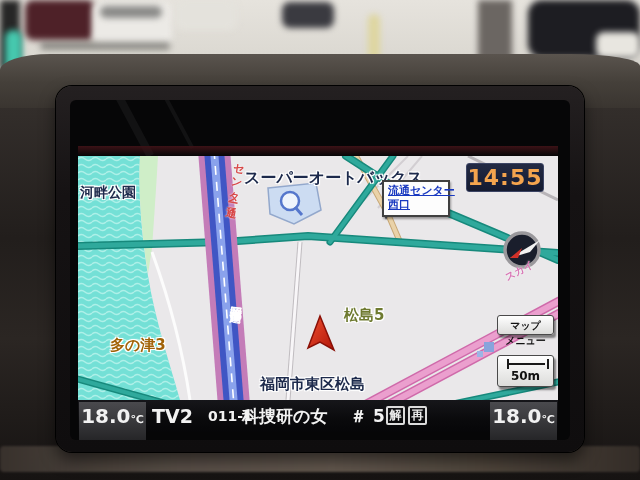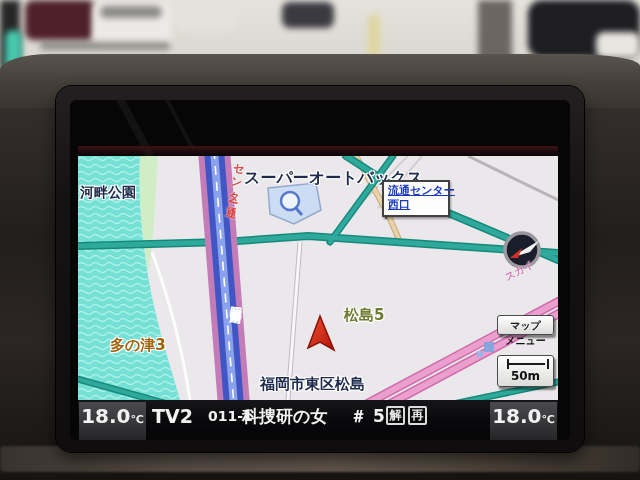--- a/index.html
+++ b/index.html
@@ -170,20 +170,21 @@
               <polygon points="432,102 444,92 440,102" fill="#d03028"></polygon>
             </g>
           </svg>
 
           <div class="lbl lbl-navy" style="left:2px;top:28px;font-size:14px;">河畔公園</div>
           <div class="lbl lbl-navy" style="left:166px;top:12px;font-size:16px;">スーパーオートバックス</div>
           <div class="signboard">
             <span>流通センター</span>
             <span>西口</span>
           </div>
+          <div class="clock">14:55</div>
           <div class="lbl lbl-green" style="left:266px;top:150px;font-size:15px;color:#6e7a30;">松島5</div>
           <div class="lbl lbl-green" style="left:32px;top:180px;font-size:15px;color:#a16207;">多の津3</div>
           <div class="lbl lbl-navy" style="left:182px;top:219px;font-size:15px;">福岡市東区松島</div>
           <div class="vtext" style="left:146px;top:0;height:92px;font-size:11px;color:#d84848;transform:rotate(10deg);text-shadow:0 0 2px #fff;">センター通り</div>
           <div class="vtext" style="left:146px;top:140px;height:100px;font-size:12px;color:#ffffff;transform:rotate(5deg);">福岡都市高速</div>
           <div class="pink-lbl" style="left:426px;top:108px;">スカイ</div>
 
           <div class="nav-btn btn-menu">
             <span>マップ</span><br>
             <span>メニュー</span>

